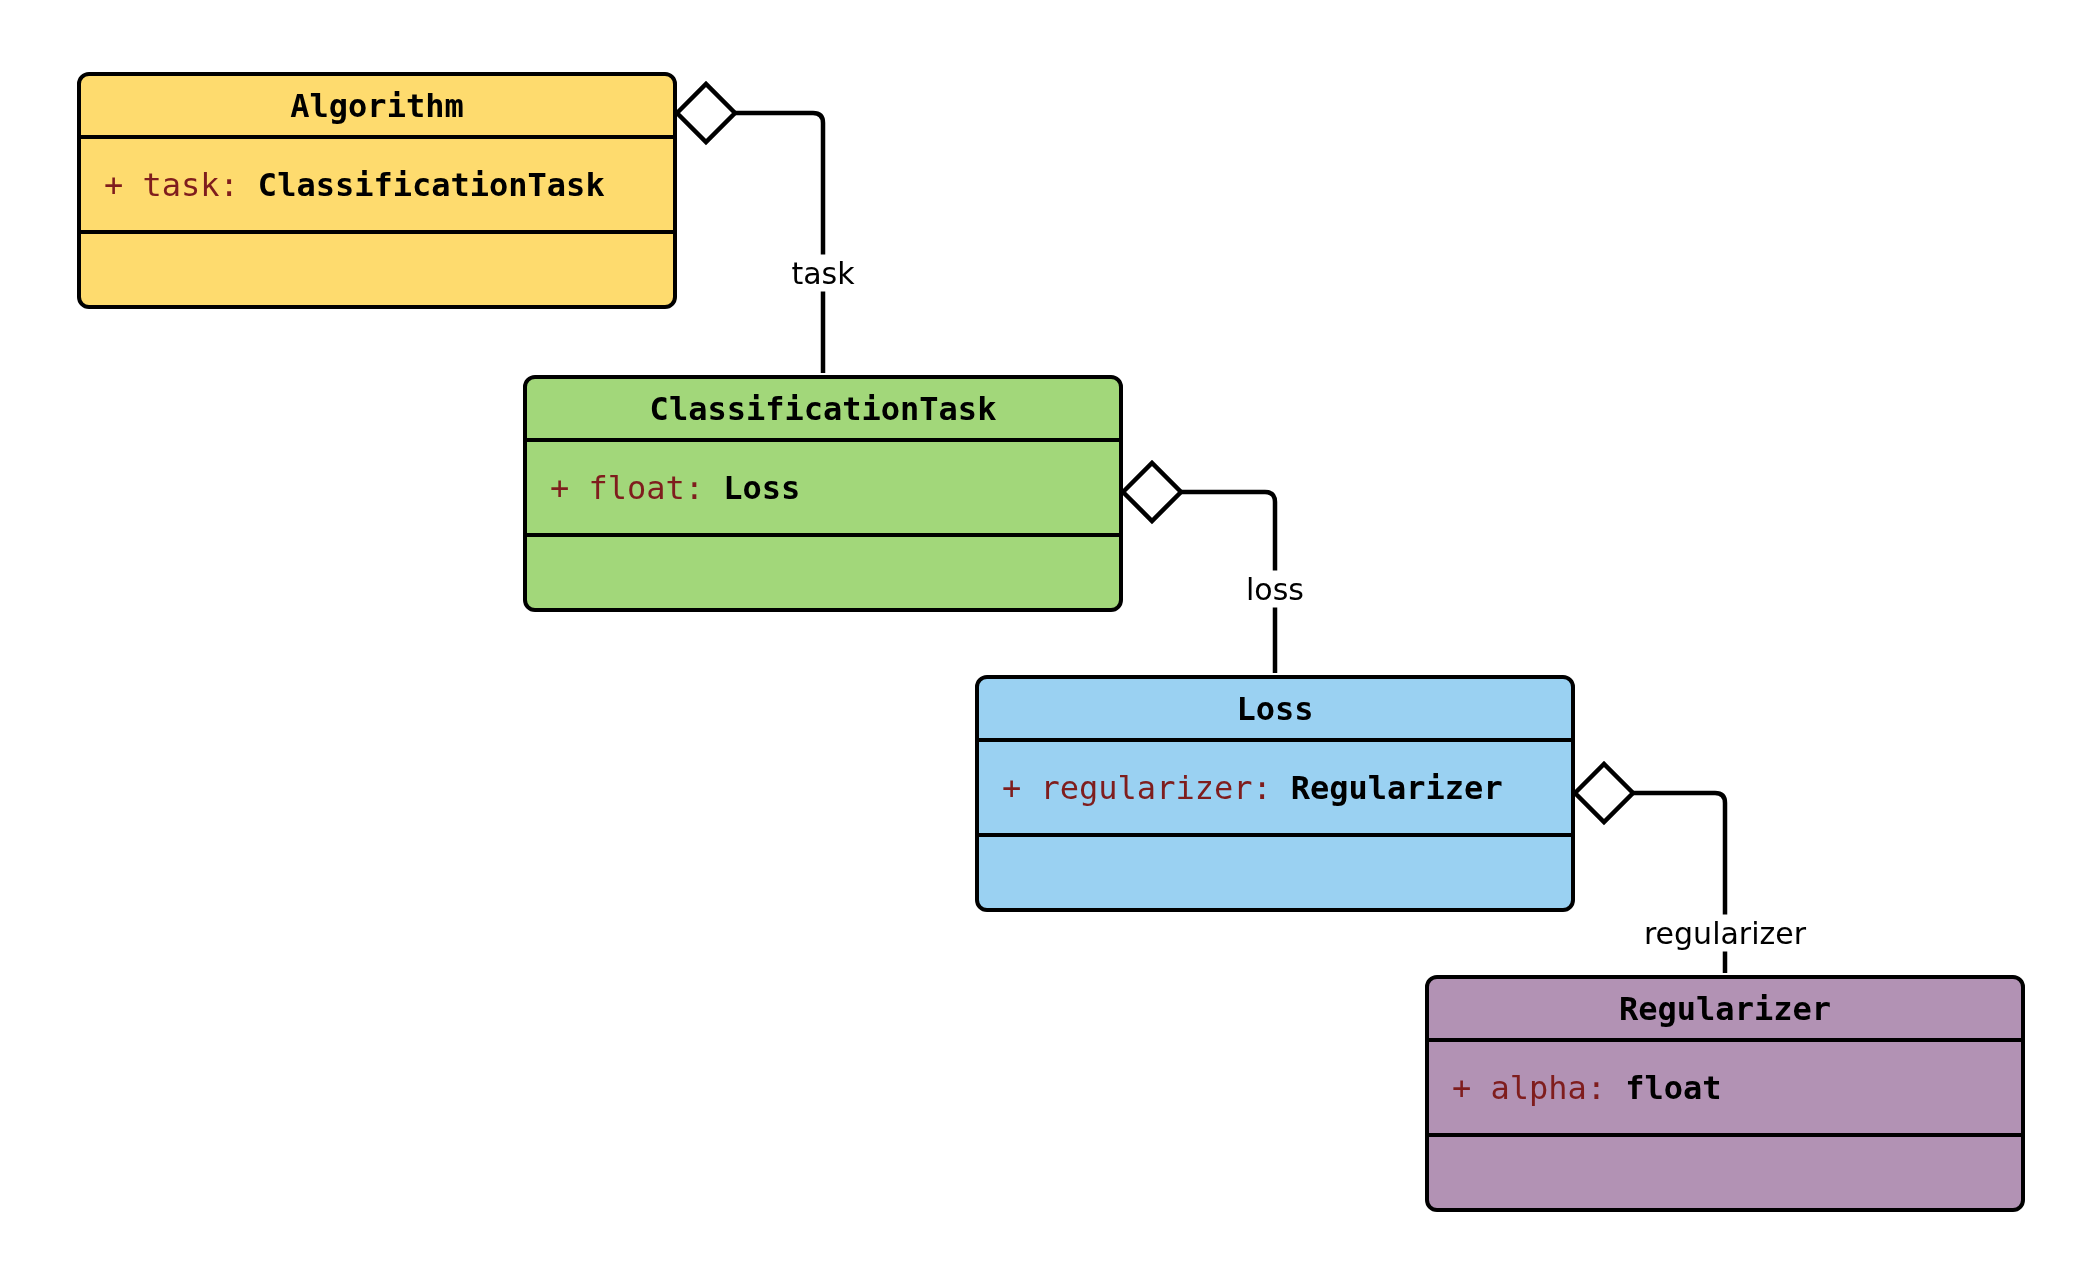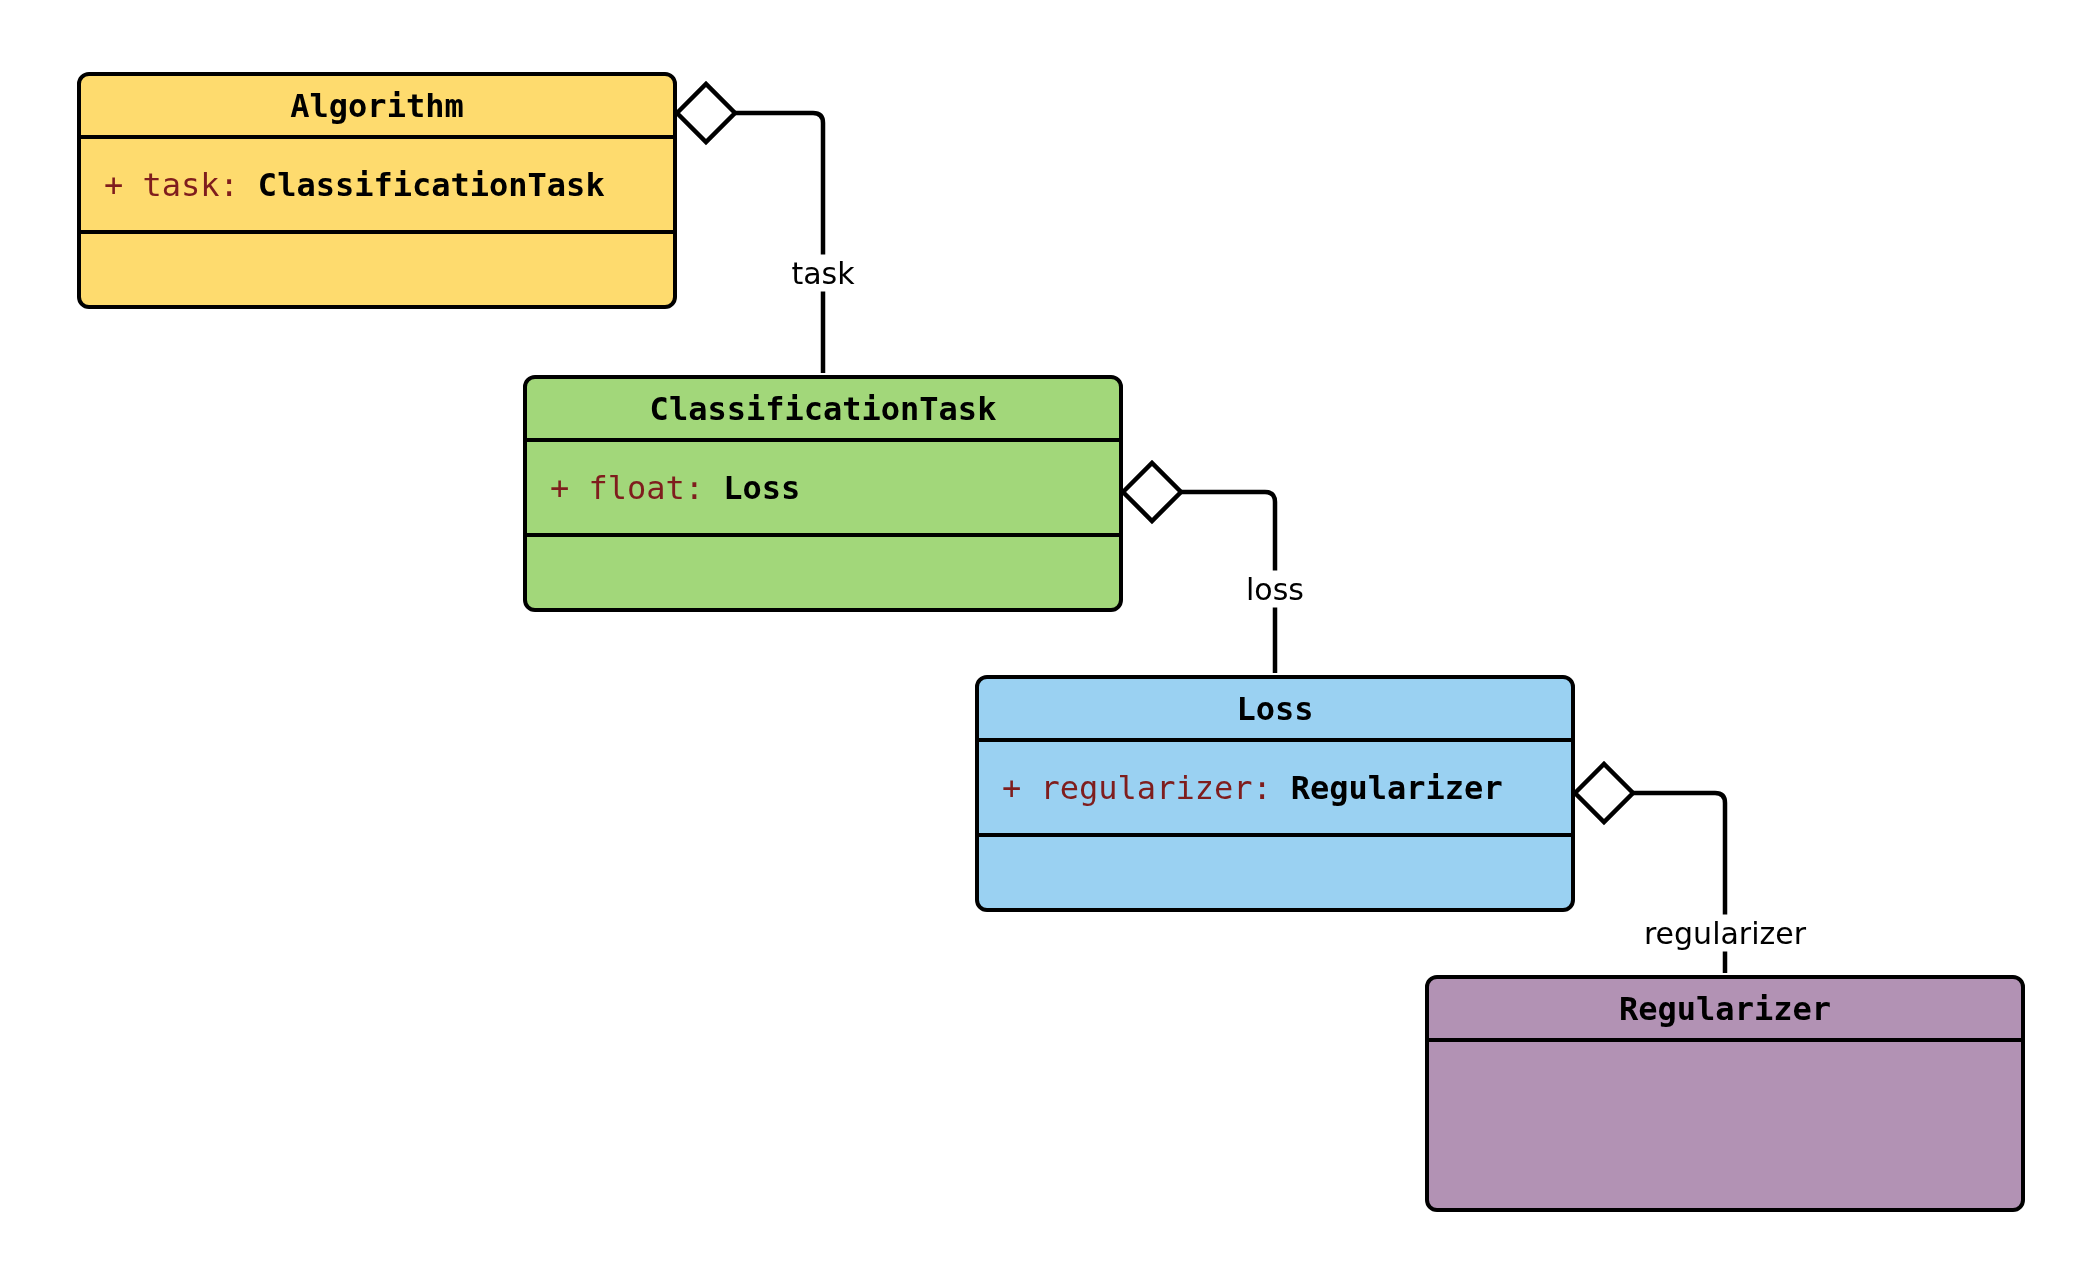--- a/index.html
+++ b/index.html
@@ -129,20 +129,23 @@
   <div class="uml-class box-loss" style="background: rgb(154, 209, 242);">
     <div class="title">Loss</div>
     <div class="attrs">
       <span class="attr-name">+ regularizer:</span><span class="attr-type">Regularizer</span>
     </div>
     <div class="methods"></div>
   </div>
 
   <div class="uml-class box-regularizer" style="background: rgb(178, 146, 180);">
     <div class="title">Regularizer</div>
+    <div class="attrs">
+      <span class="attr-name">+ alpha:</span><span class="attr-type">float</span>
+    </div>
     <div class="methods"></div>
   </div>
 
   <div class="edge-label label-task">task</div>
   <div class="edge-label label-loss">loss</div>
   <div class="edge-label label-regularizer">regularizer</div>
 
 </div>
 
 </body></html>

